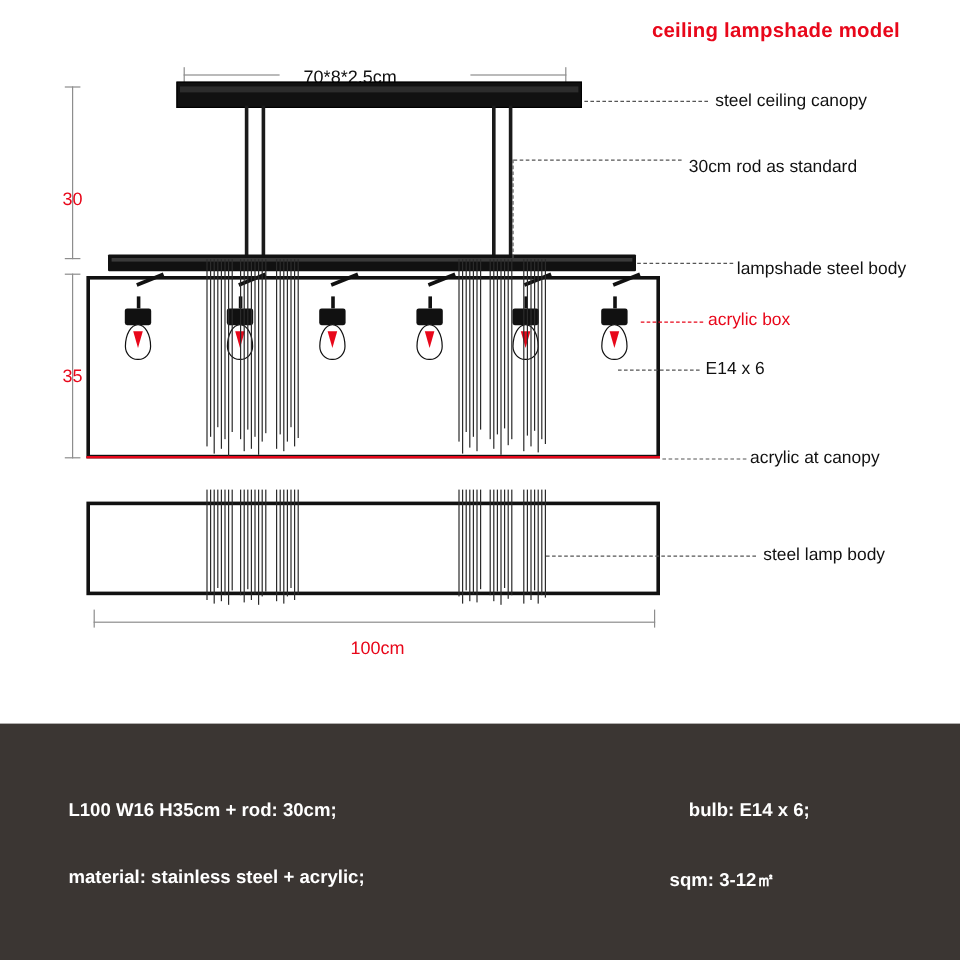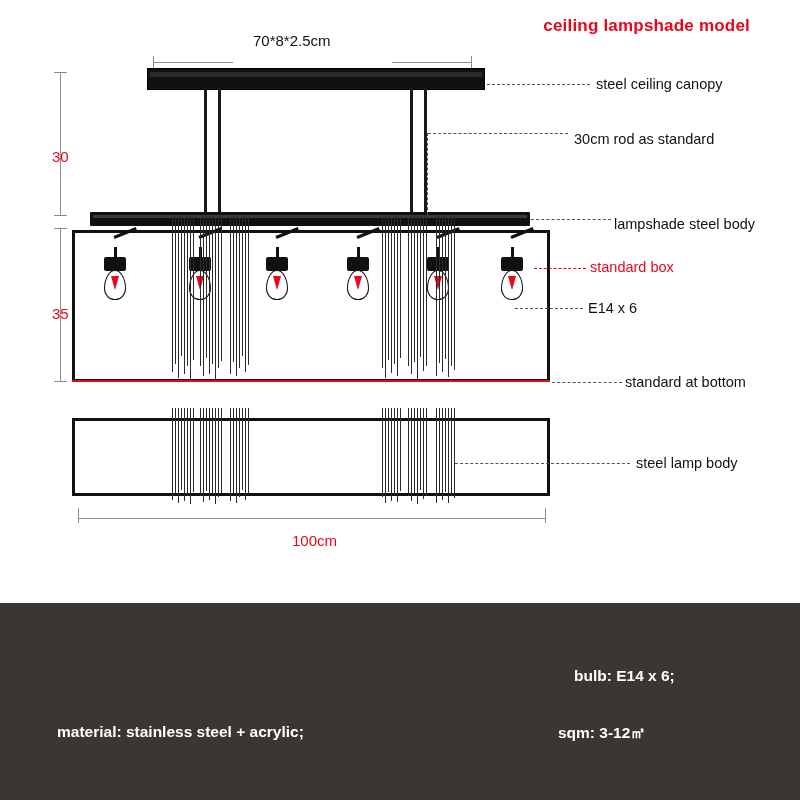--- a/index.html
+++ b/index.html
@@ -194,39 +194,39 @@
     white-space: nowrap;
   }
 </style>
 </head>
 <body>
 
 <div id="stage">
 
   <div class="title">ceiling lampshade model</div>
 
-  <div class="dim-text" style="left:253px; top:32px;">70*8*2.5cm</div>
+  <div class="dim-text" style="left:253px; top:56px;">70*8*2.5cm</div>
   <div class="tick-h abs" style="left:153px; top:62px; width:80px;"></div>
   <div class="tick-h abs" style="left:392px; top:62px; width:80px;"></div>
   <div class="cap abs" style="left:153px; top:56px; width:1px; height:13px;"></div>
   <div class="cap abs" style="left:471px; top:56px; width:1px; height:13px;"></div>
 
   <div id="canopy" class="abs">
     <div id="canopy-inner"></div>
   </div>
 
   <div class="rod" style="left:204px;"></div>
   <div class="rod" style="left:218px;"></div>
   <div class="rod" style="left:410px;"></div>
   <div class="rod" style="left:424px;"></div>
 
   <div class="tick-v abs" style="left:60px; top:72px; height:144px;"></div>
   <div class="cap abs" style="left:54px; top:72px; width:13px; height:1px;"></div>
   <div class="cap abs" style="left:54px; top:215px; width:13px; height:1px;"></div>
-  <div class="dim-text red" style="left:52px; top:148px;">30</div>
+  <div class="dim-text red" style="left:52px; top:158px;">30</div>
 
   <div class="tick-v abs" style="left:60px; top:228px; height:154px;"></div>
   <div class="cap abs" style="left:54px; top:228px; width:13px; height:1px;"></div>
   <div class="cap abs" style="left:54px; top:381px; width:13px; height:1px;"></div>
   <div class="dim-text red" style="left:52px; top:305px;">35</div>
 
   <div id="steelbody" class="abs">
     <div id="steelbody-hl"></div>
   </div>
 
@@ -406,30 +406,31 @@
   <div class="label" style="left:596px; top:76px;">steel ceiling canopy</div>
 
   <div class="dashed abs" style="left:428px; top:133px; width:140px;"></div>
   <div class="abs" style="left:427px; top:133px; width:0; border-left:1px dashed #555; height:82px;"></div>
   <div class="label" style="left:574px; top:131px;">30cm rod as standard</div>
 
   <div class="dashed abs" style="left:531px; top:219px; width:80px;"></div>
   <div class="label" style="left:614px; top:216px;">lampshade steel body</div>
 
   <div class="dashed-red abs" style="left:534px; top:268px; width:52px;"></div>
-  <div class="label red" style="left:590px; top:259px;">standard box</div>
+  <div class="label red" style="left:590px; top:259px;">acrylic box</div>
 
   <div class="dashed abs" style="left:515px; top:308px; width:68px;"></div>
   <div class="label" style="left:588px; top:300px;">E14 x 6</div>
 
   <div class="dashed abs" style="left:552px; top:382px; width:70px;"></div>
-  <div class="label" style="left:625px; top:374px;">standard at bottom</div>
+  <div class="label" style="left:625px; top:374px;">acrylic at canopy</div>
 
   <div class="dashed abs" style="left:455px; top:463px; width:175px;"></div>
   <div class="label" style="left:636px; top:455px;">steel lamp body</div>
 
   <div id="info-panel">
+    <div class="info-text" style="left:57px; top:665px; top:64px;">L100 W16 H35cm + rod: 30cm;</div>
     <div class="info-text" style="left:558px; top:64px;margin-left:16px;">bulb: E14 x 6;</div>
     <div class="info-text" style="left:57px; top:120px;">material: stainless steel + acrylic;</div>
     <div class="info-text" style="left:558px; top:120px;">sqm: 3-12㎡</div>
   </div>
 
 </div>
 
 </body></html>

